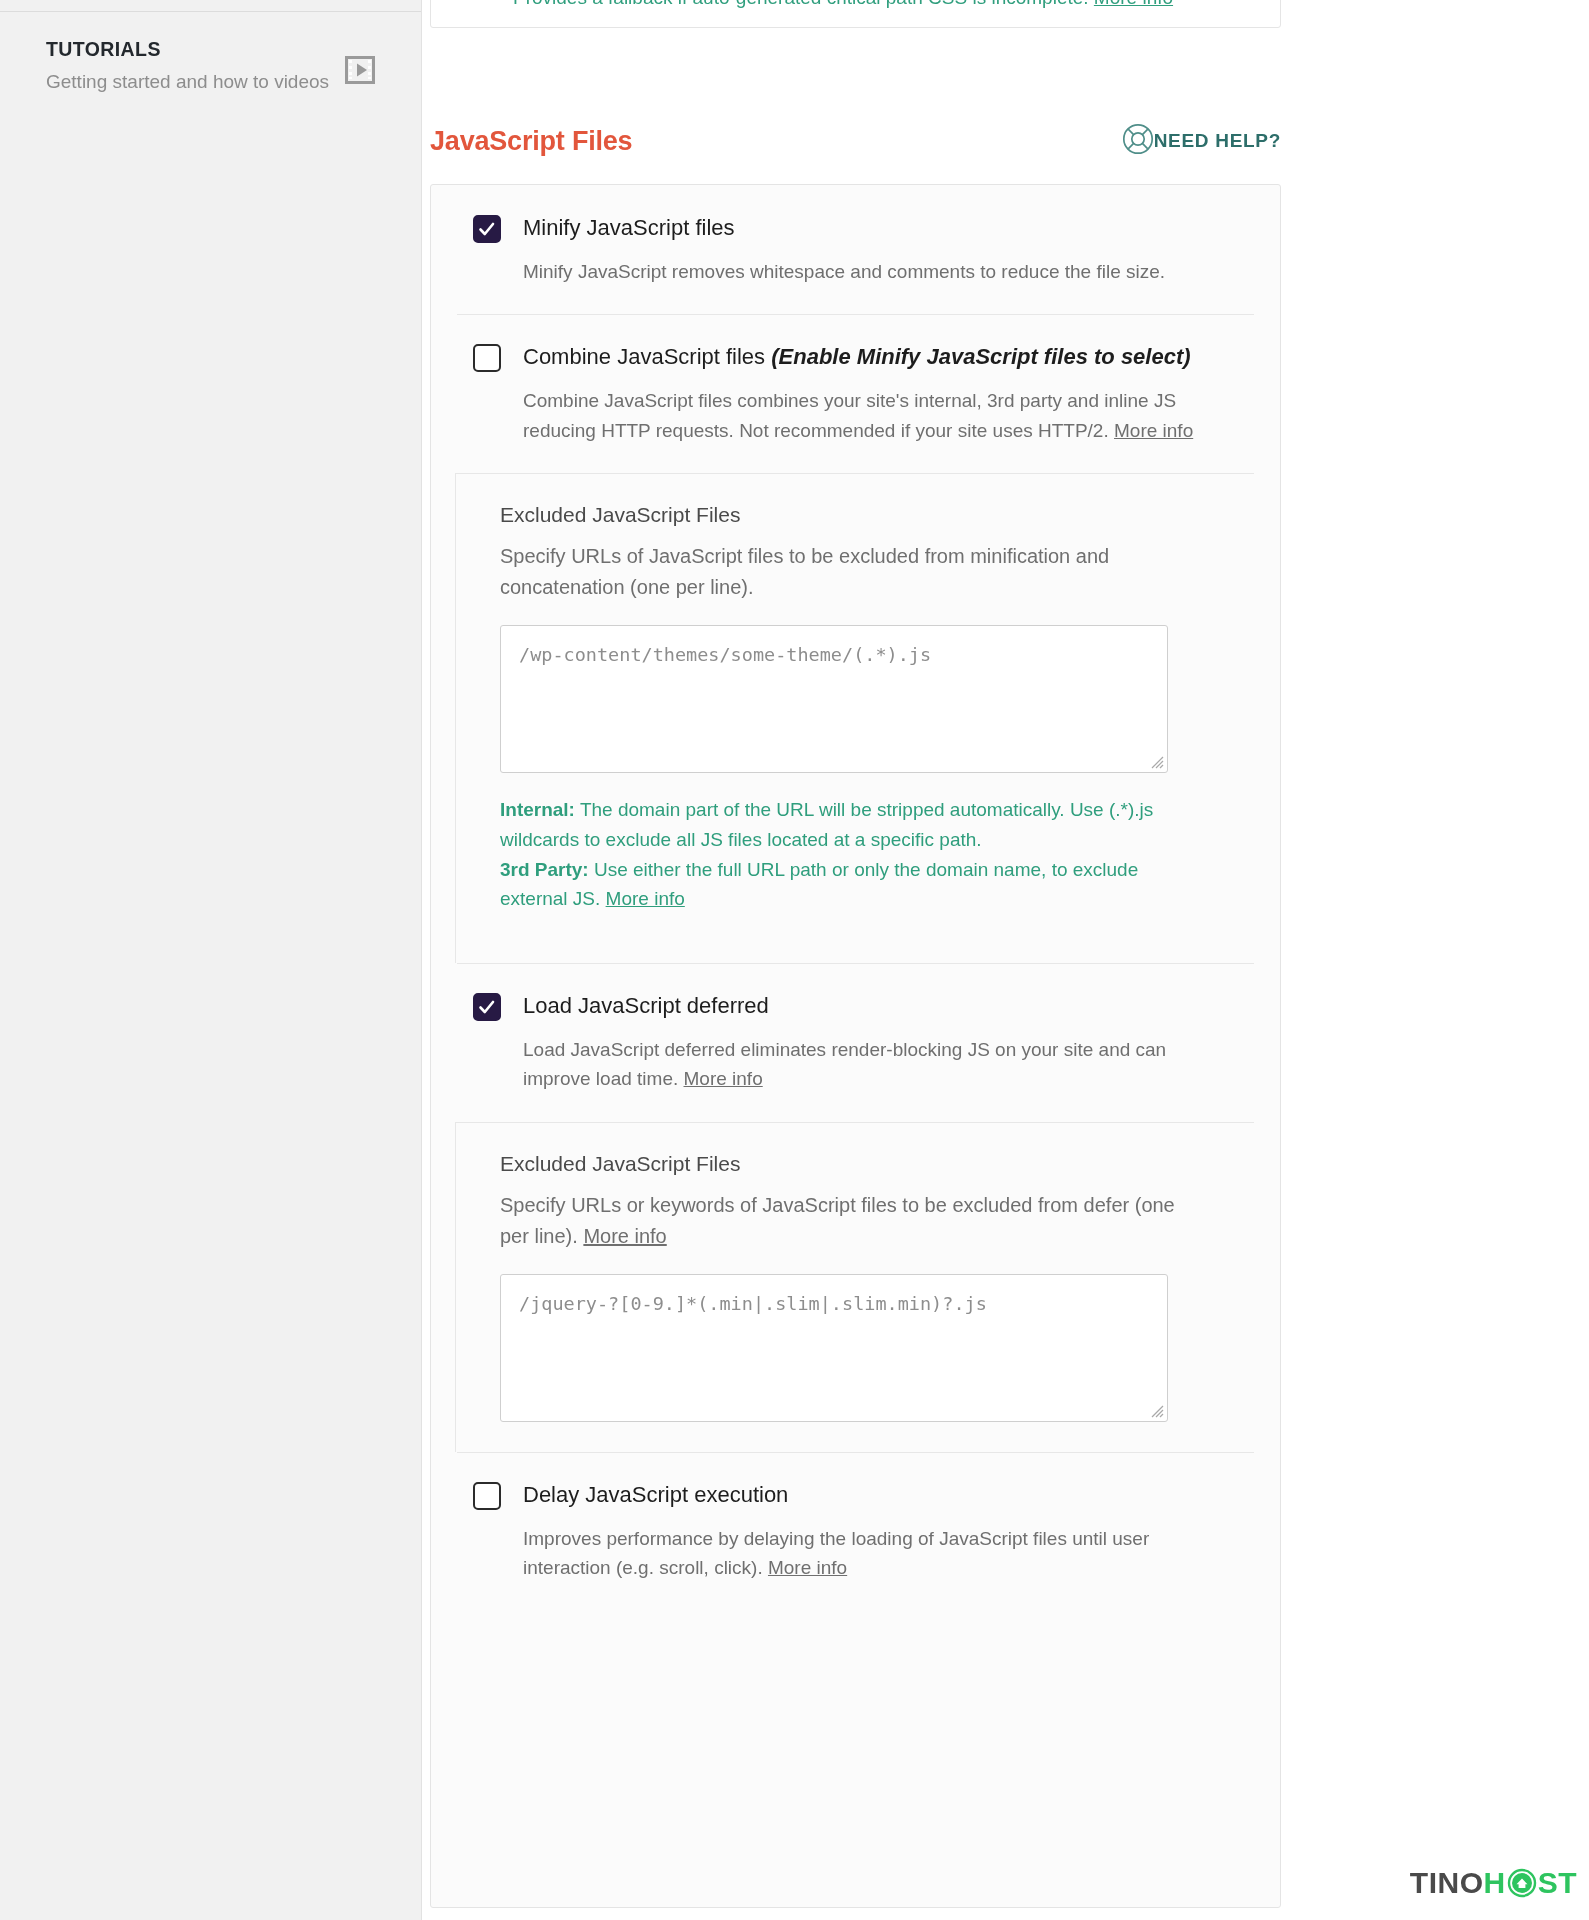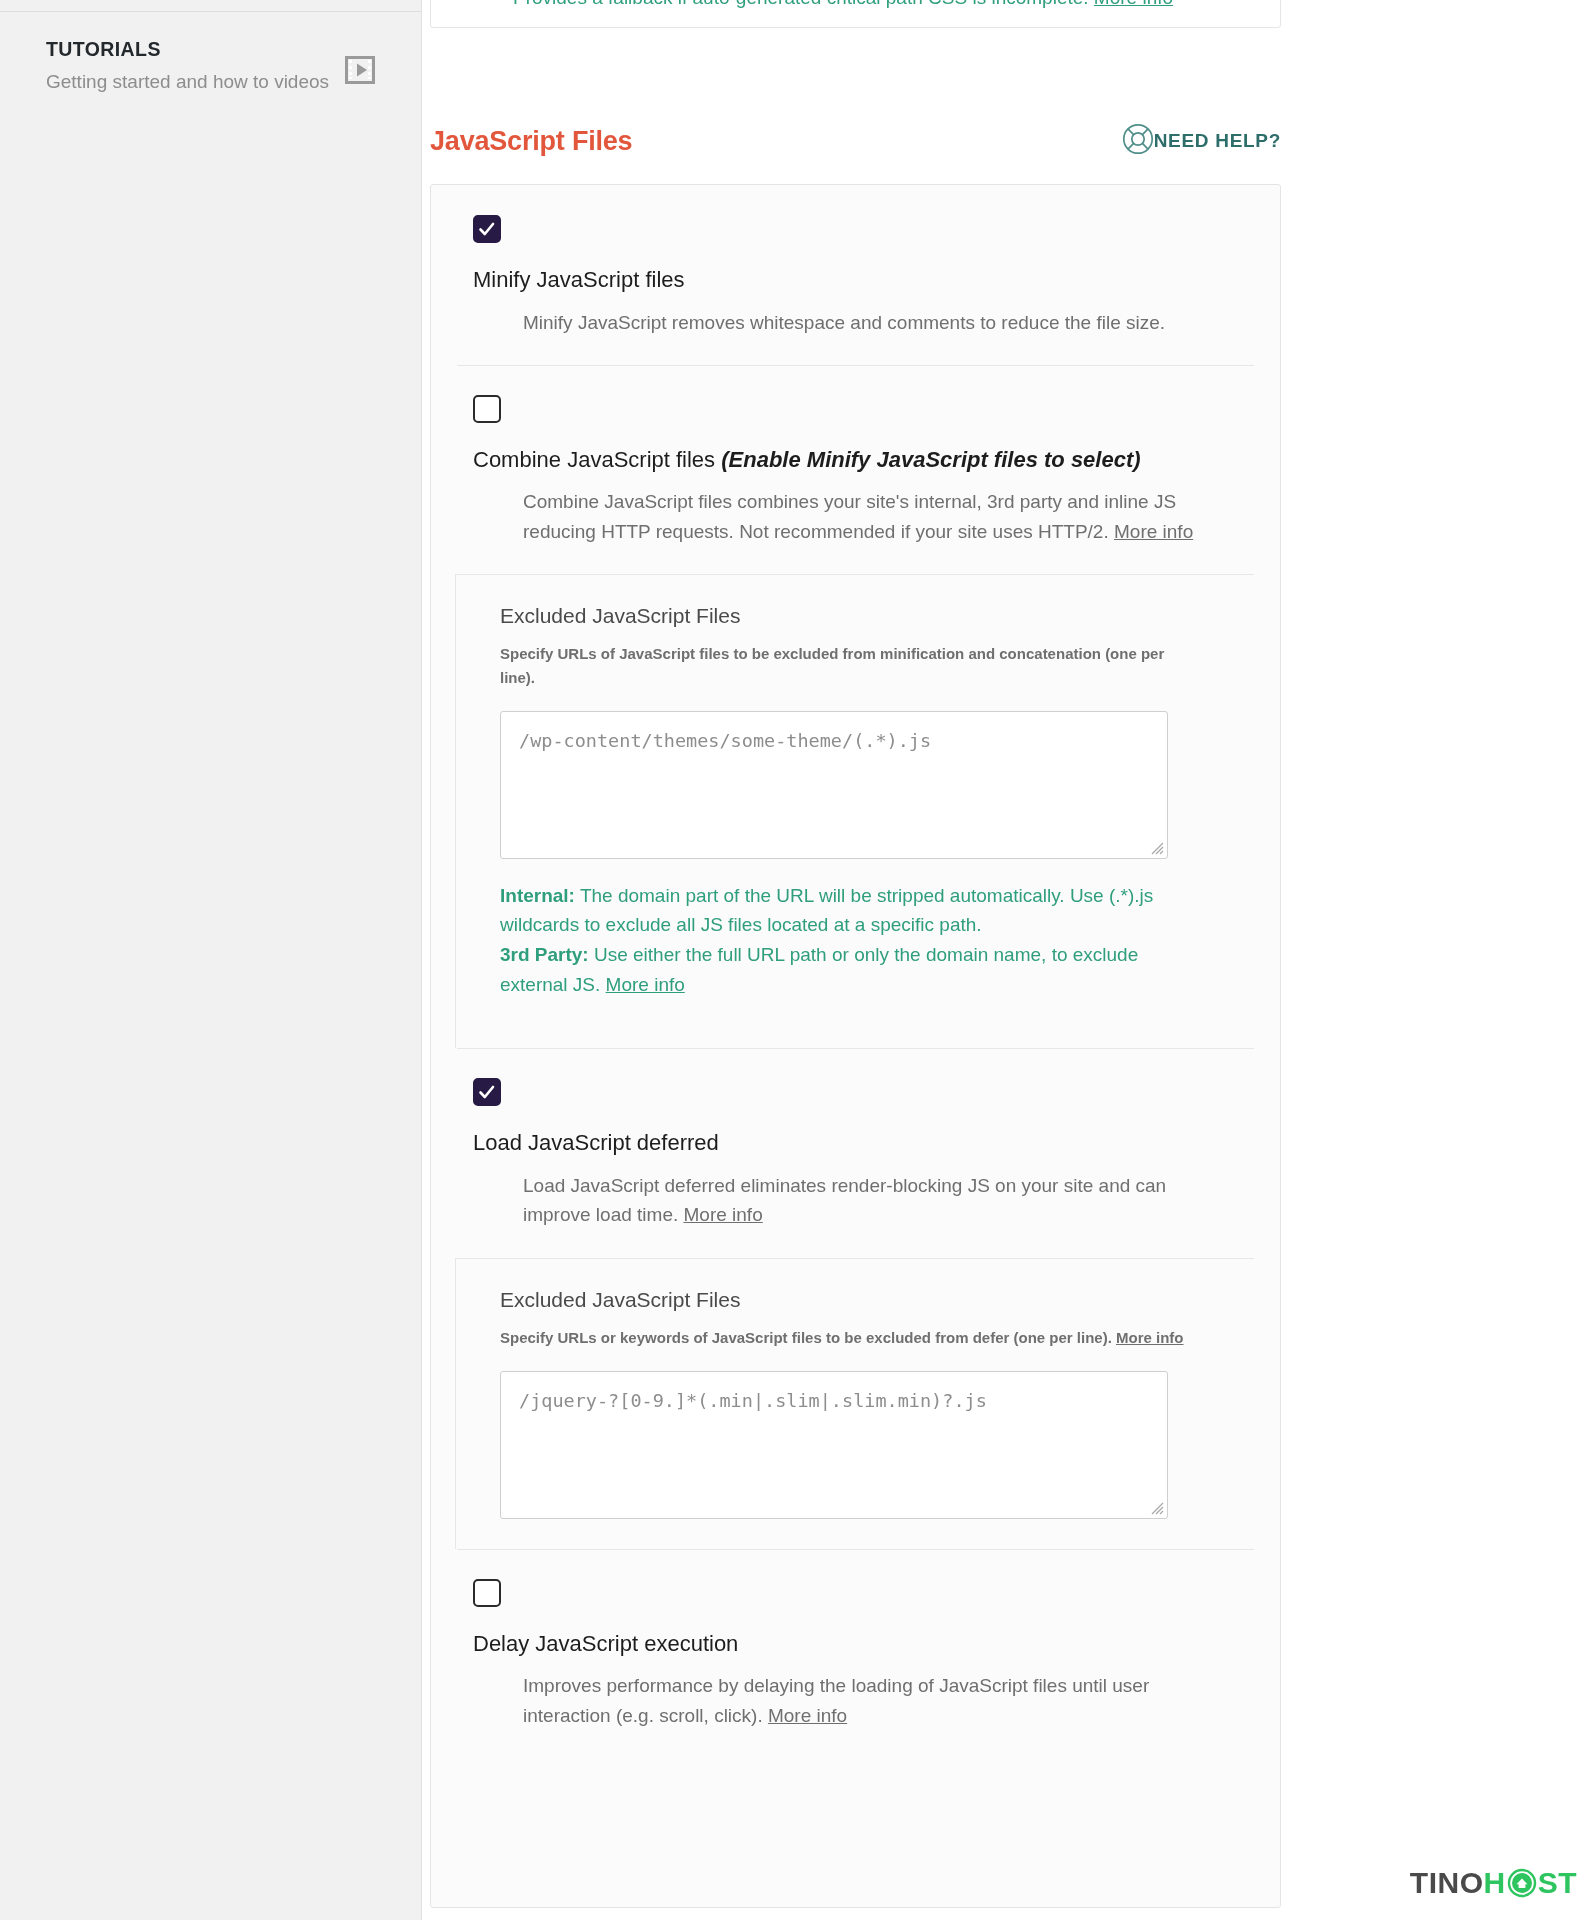--- a/index.html
+++ b/index.html
@@ -142,21 +142,20 @@
     position: absolute;
     left: 26px; right: 26px; top: 0;
     height: 1px;
     background: #e7e7e7;
   }
 
   .opt-head {
     display: flex;
     align-items: flex-start;
     gap: 22px;
-    flex-direction: column;
   }
   .cbox {
     width: 28px; height: 28px;
     flex: 0 0 28px;
     border-radius: 5px;
     margin-top: 2px;
     cursor: pointer;
     position: relative;
   }
   .cbox.off {
@@ -208,26 +207,25 @@
     height: 1px;
     background: #e7e7e7;
   }
   .sub-title {
     font-size: 21px;
     color: #4a4a4a;
     margin: 0 0 14px 0;
     font-weight: 400;
   }
   .sub-desc {
-    font-size: 15px;
+    font-size: 20px;
     line-height: 1.55;
     color: #6f6f6f;
     margin: 0 0 22px 0;
     max-width: 690px;
-    font-weight: bold;
   }
   .ta-wrap { position: relative; width: 668px; }
   textarea.excl {
     width: 668px;
     height: 148px;
     resize: none;
     padding: 16px 18px;
     border: 1px solid #cfcfcf;
     border-radius: 3px;
     background: #ffffff;

